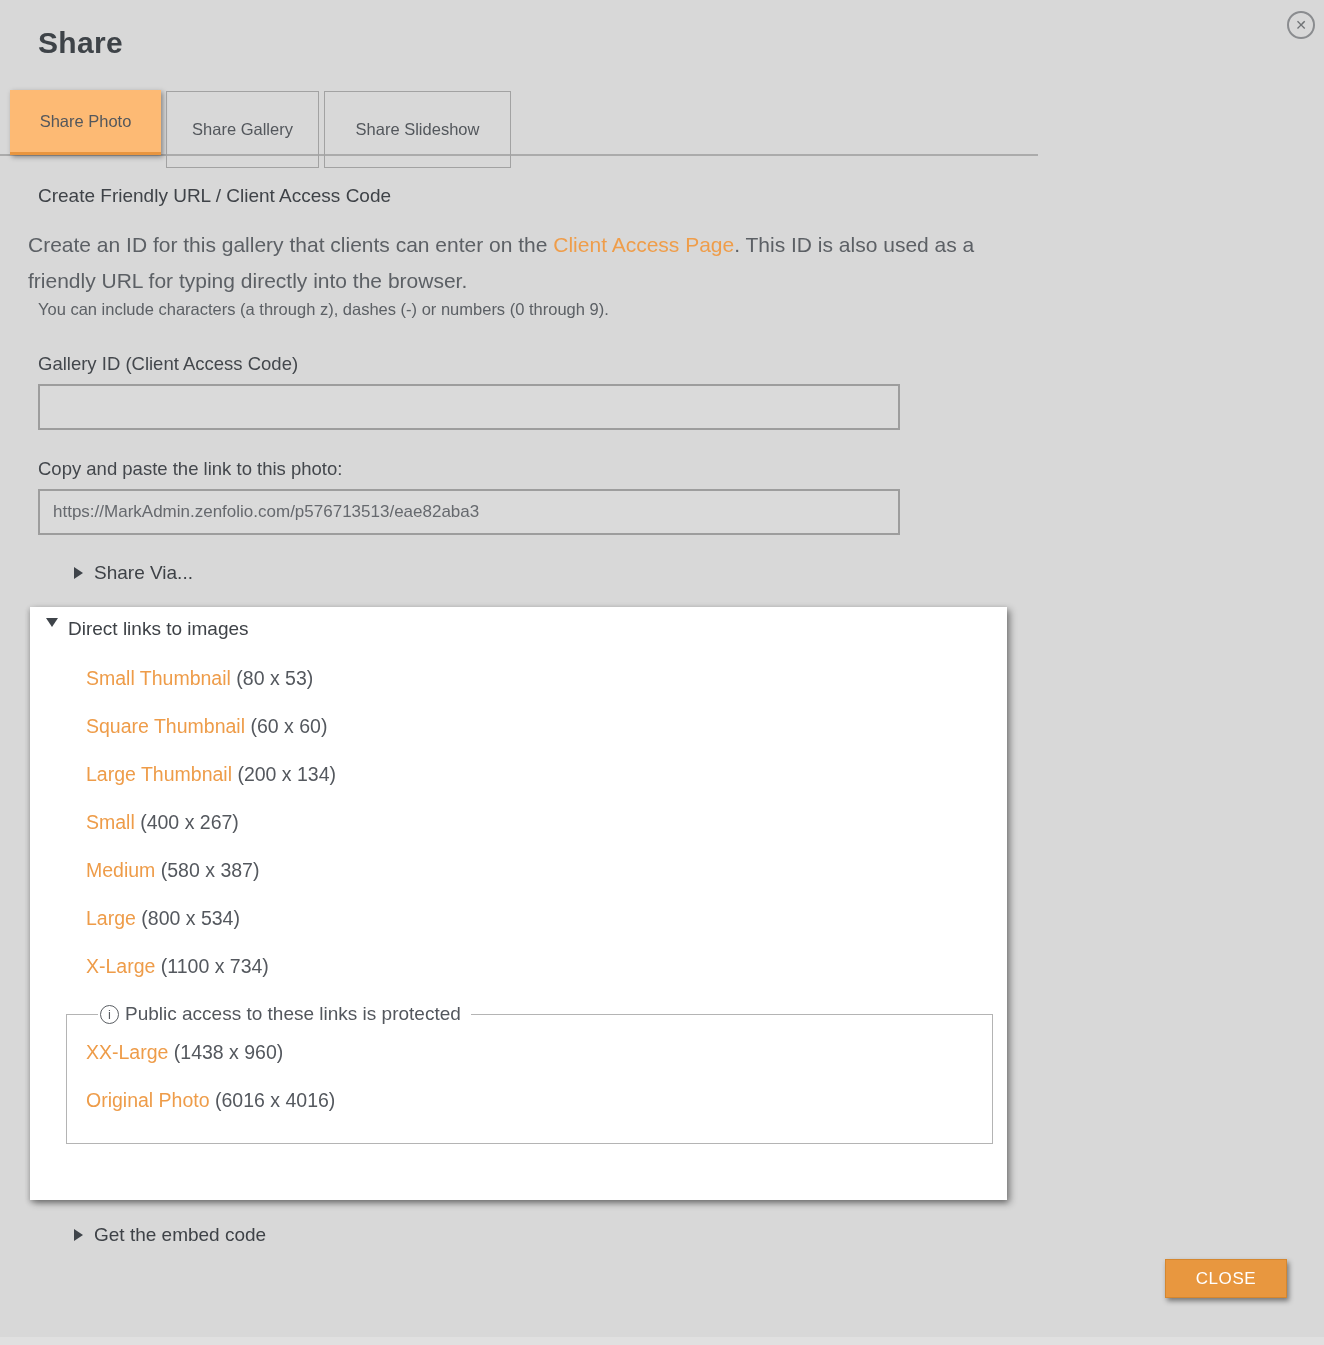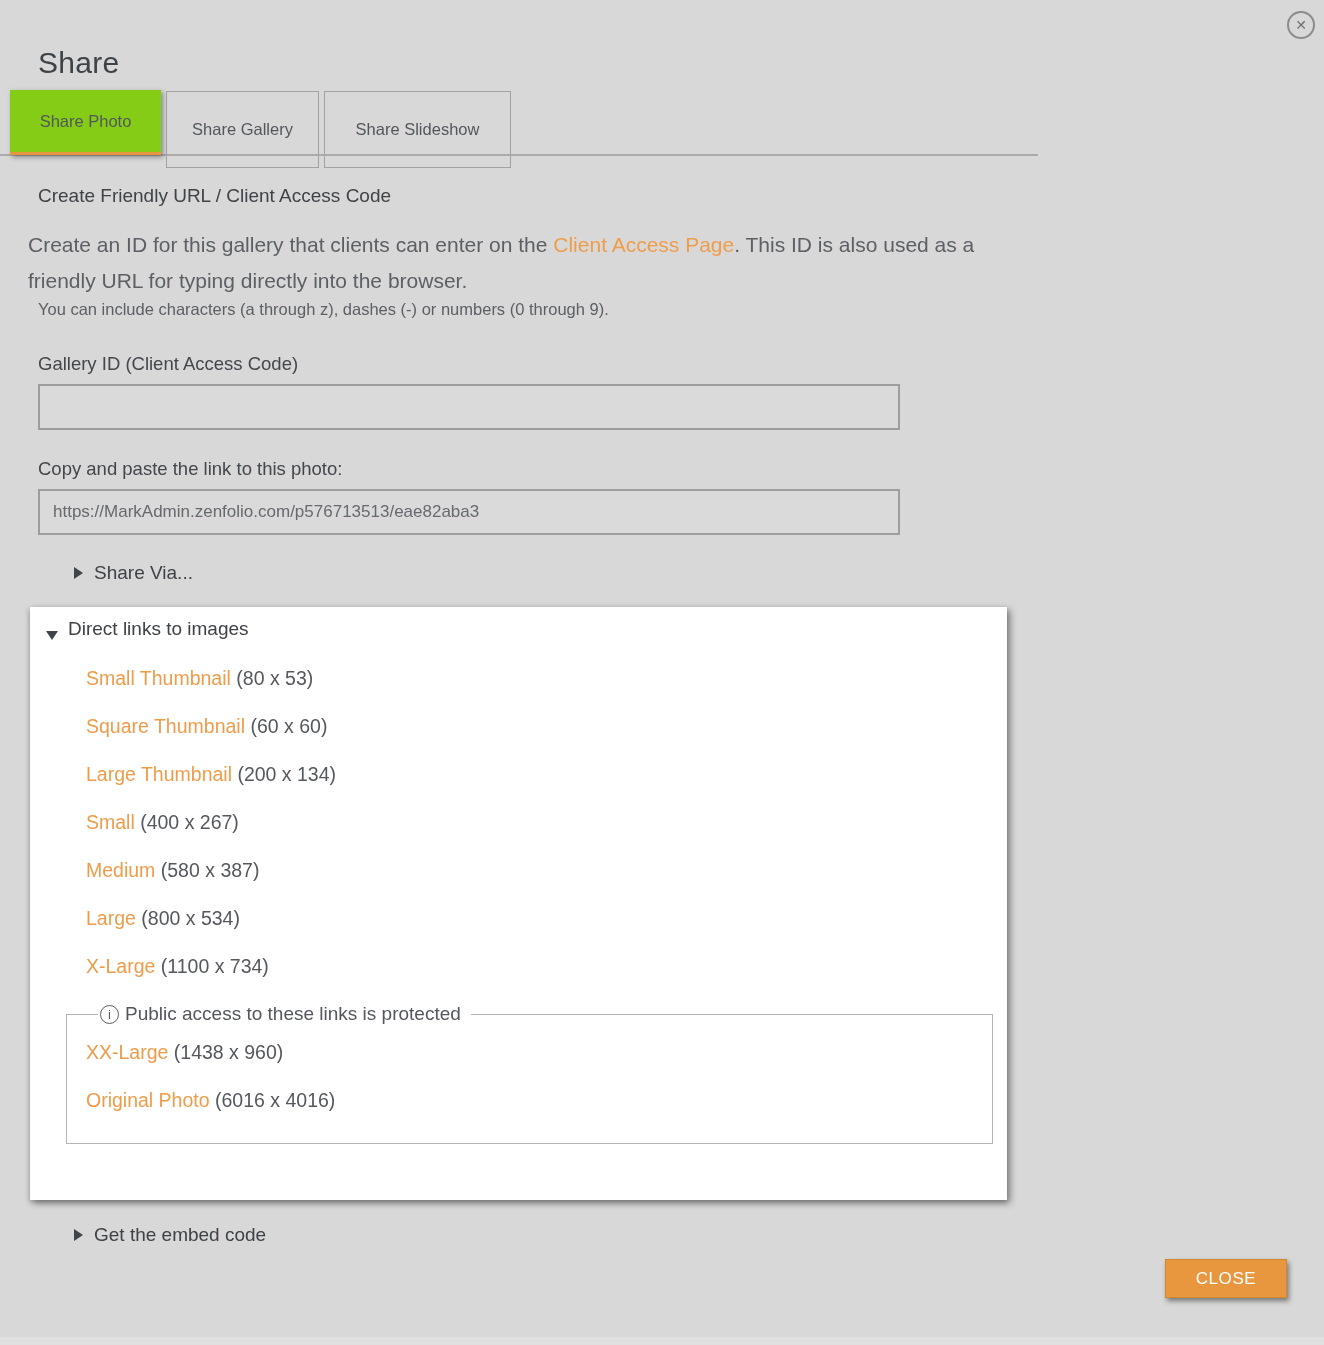--- a/index.html
+++ b/index.html
@@ -8,40 +8,40 @@
     position: relative;
     background: #d8d8d8;
     font-family: "Liberation Sans", sans-serif;
     color: #45494e;
     overflow: hidden;
   }
 
   
   .dialog-title {
     position: absolute; left: 38px; top: 26px;
-    font-size: 30px; font-weight: 400; color: #3e4348; letter-spacing: 0.3px; margin-top: 20px;
+    font-size: 30px; font-weight: 700; color: #3e4348; letter-spacing: 0.3px;
   }
   .close-icon {
     position: absolute; left: 1287px; top: 11px;
     width: 28px; height: 28px; border: 2px solid #8a8c8f; border-radius: 50%;
     display: flex; align-items: center; justify-content: center;
     color: #6f7275; font-size: 14px; cursor: pointer; line-height: 1;
   }
 
   
   .tabbar { position: absolute; left: 10px; top: 90px; display: flex; gap: 5px; align-items: flex-start; z-index: 2; }
   .tab {
     height: 77px; margin-top: 1px;
     display: flex; align-items: center; justify-content: center;
     border: 1px solid #a2a2a2; background: transparent;
     font-size: 16.5px; color: #53575c; cursor: pointer;
   }
   .tab.active {
     height: 65px; margin-top: 0;
-    background: #84cc16; border: none;
+    background: #fdba74; border: none;
     border-bottom: 3px solid #e8953f;
     box-shadow: 2px 2px 5px rgba(0,0,0,0.38);
   }
   .tab-underline {
     position: absolute; left: 0; top: 154px; width: 1038px; height: 2px;
     background: #ababab; z-index: 1;
   }
 
   
   .section-heading {
@@ -84,21 +84,21 @@
   #share-via-row { left: 48px; top: 562px; }
   #embed-row { left: 48px; top: 1224px; }
 
   
   .links-panel {
     position: absolute; left: 30px; top: 607px; width: 977px; height: 593px;
     background: #ffffff;
     box-shadow: 3px 3px 7px rgba(0,0,0,0.42), -1px 2px 5px rgba(0,0,0,0.18);
     padding: 11px 14px 0 16px;
   }
-  .panel-header { display: flex; align-items: flex-end; gap: 10px; cursor: pointer; }
+  .panel-header { display: flex; align-items: flex-start; gap: 10px; cursor: pointer; }
   .links-list { margin: 27px 0 0 40px; }
   .link-item { margin-bottom: 25px; font-size: 19.5px; cursor: pointer; white-space: nowrap; }
   .link-name { color: #ee9c49; }
   .link-size { color: #54585e; }
 
   .protected-group {
     margin: 13px 0 0 20px; width: 927px;
     border: 1px solid #b4b4b4;
     padding: 16px 0 6px 19px;
   }

